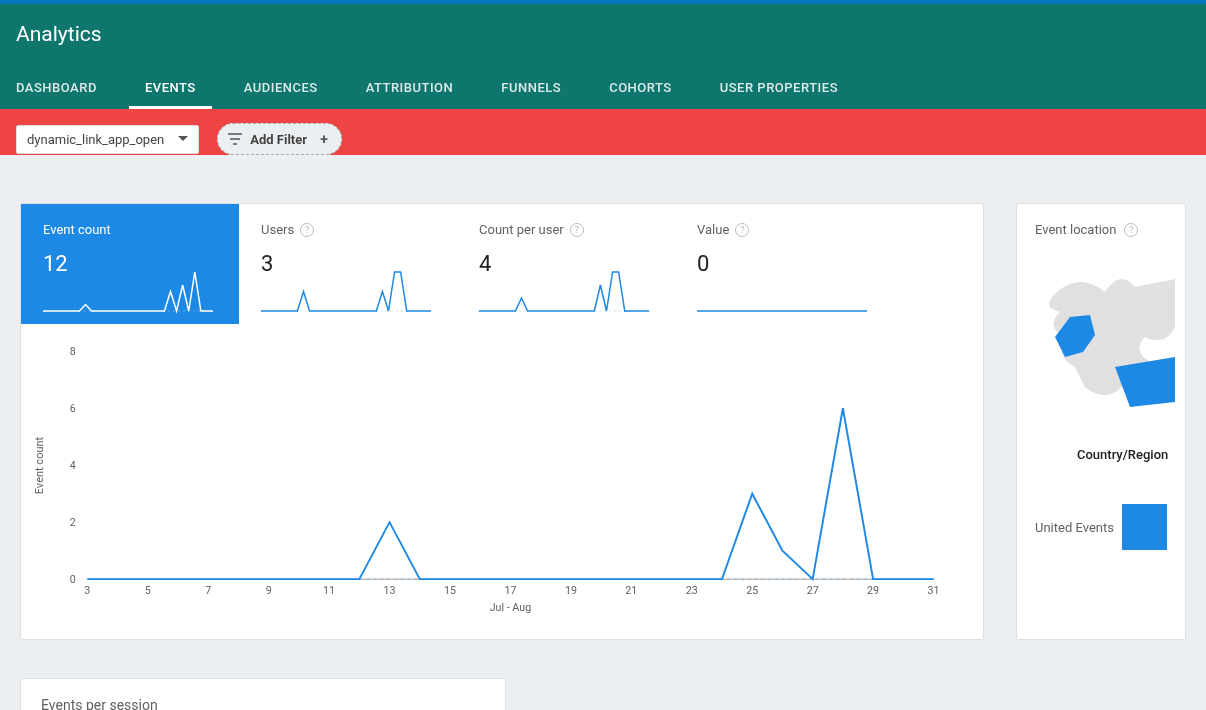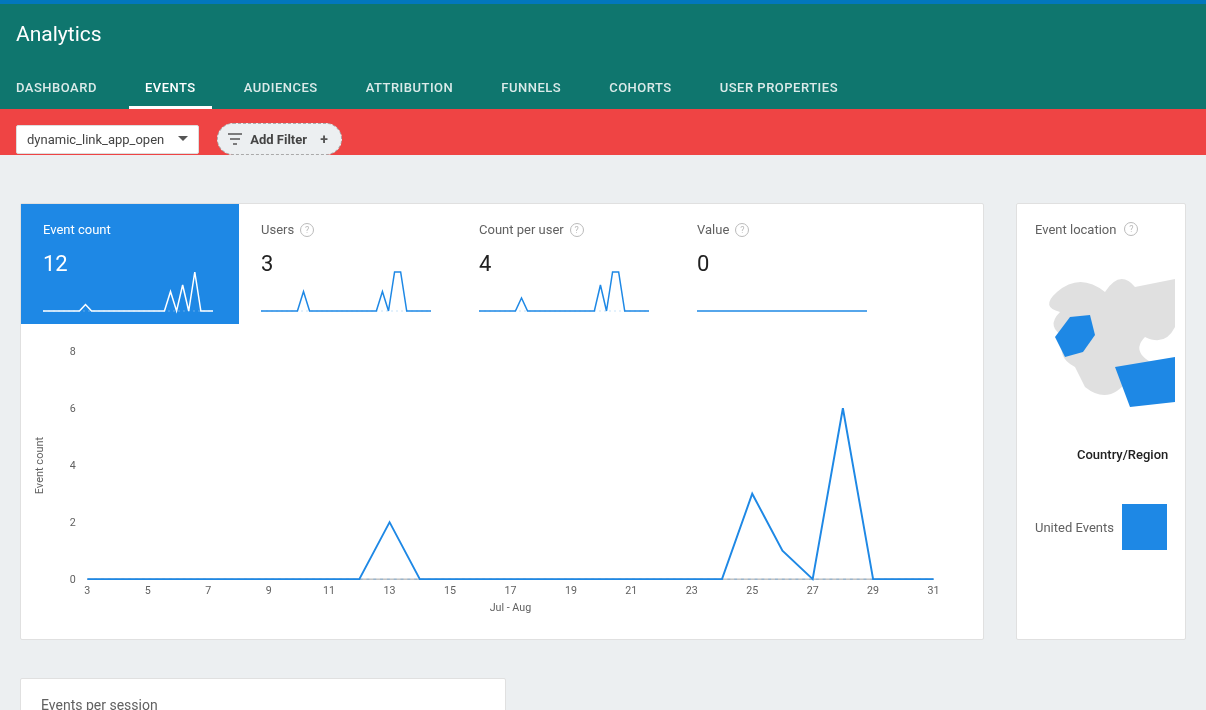--- a/index.html
+++ b/index.html
@@ -156,21 +156,21 @@
     border: 1px solid #e0e0e0;
     border-radius: 2px;
     width: 170px;
     padding: 18px;
     flex: 0 0 170px;
     overflow:hidden;
   }
   .side-card .sec-title {
     font-size: 13px;
     color: #616161;
-    display:flex; align-items:flex-start; gap:8px;
+    display:flex; align-items:center; gap:8px;
     margin-bottom: 20px;
   }
   .map-area { height: 160px; }
   .table-hdr {
     font-size: 13px;
     color: #212121;
     font-weight: 500;
     margin-top: 30px;
     margin-bottom: 20px;
     margin-left: 42px;

